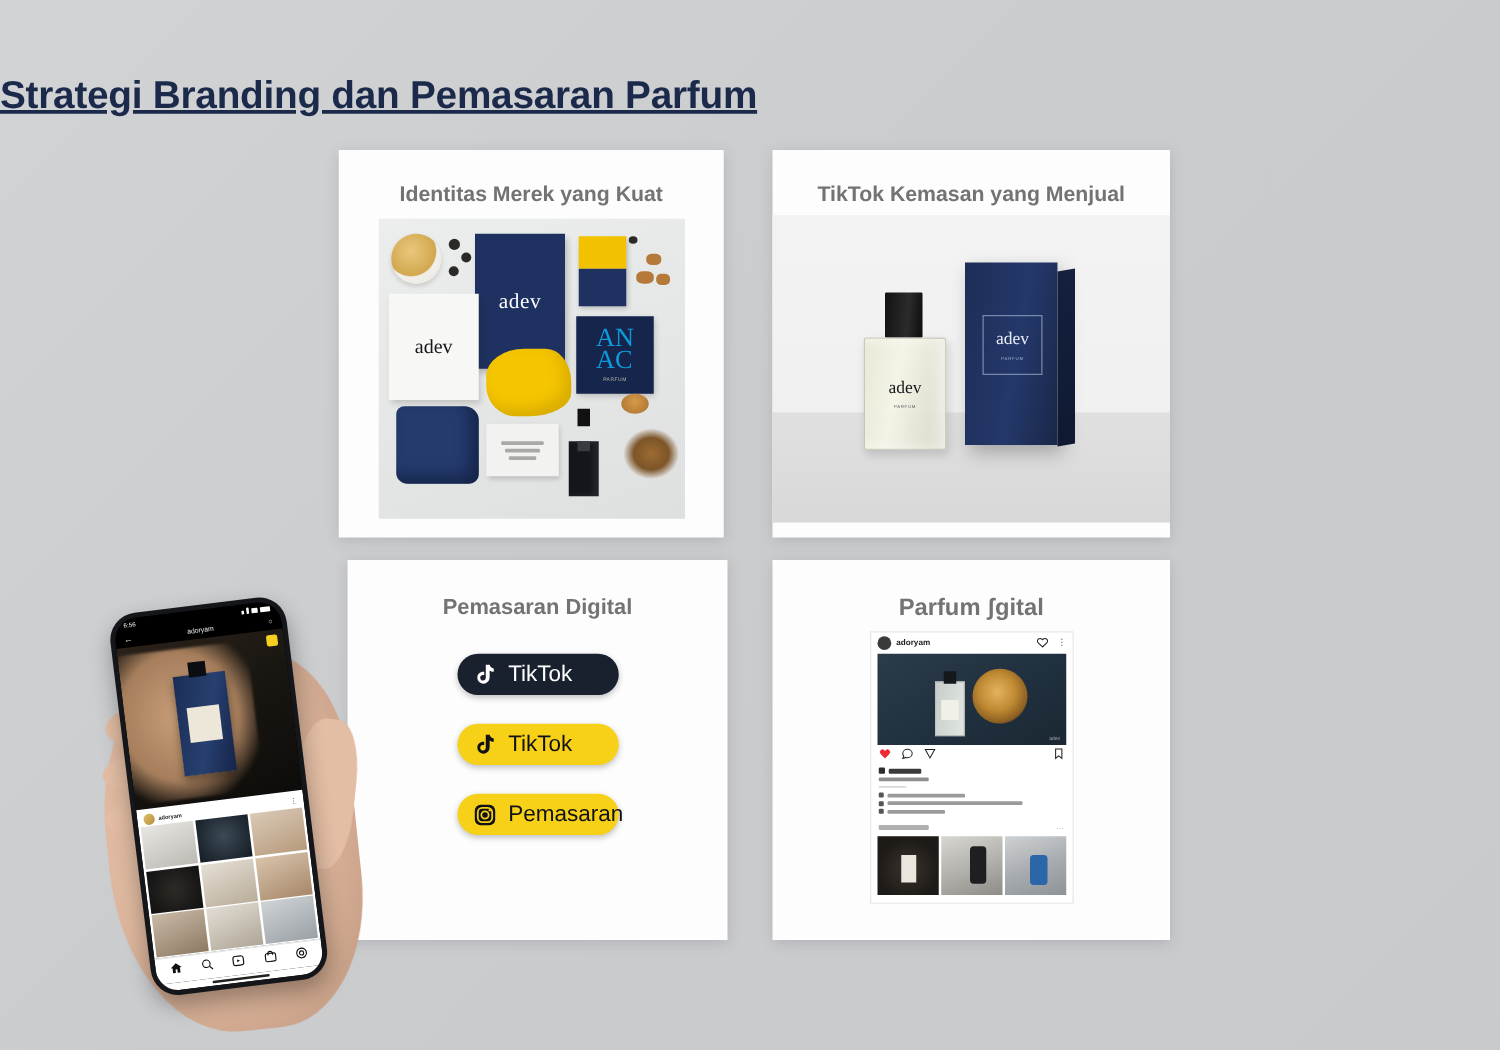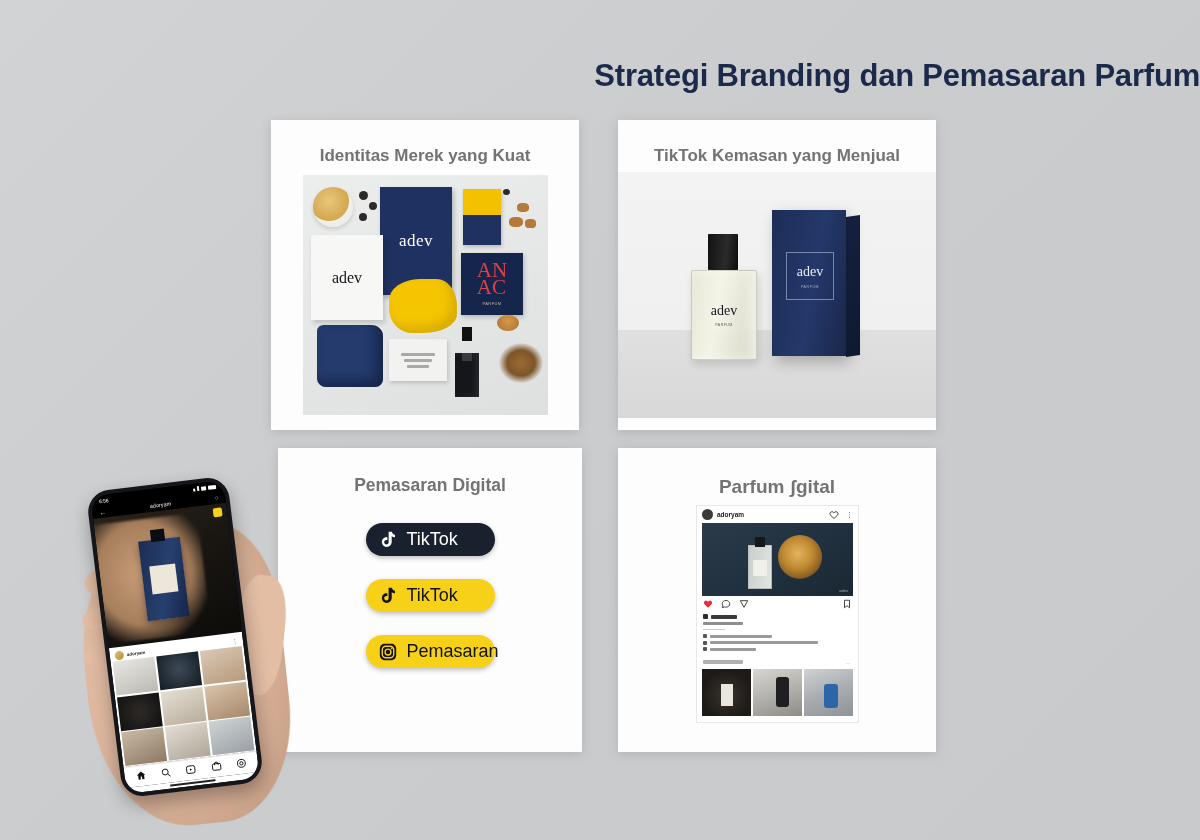--- a/index.html
+++ b/index.html
@@ -6,22 +6,22 @@
   html,body{margin:0;padding:0;}
   body{
     width:1200px;height:840px;overflow:hidden;
     font-family:"Liberation Sans","DejaVu Sans",sans-serif;
     background:linear-gradient(135deg,#d2d3d5 0%,#cbccce 45%,#c9cacc 100%);
     position:relative;
   }
 
   
   .page-title{
-    position:absolute;left:0;top:58px;width:1200px;text-align:right;
-    font-size:31px;font-weight:bold;color:#1b2a4a;letter-spacing:-0.2px;
+    position:absolute;left:0;top:58px;width:1200px;text-align:left;
+    font-size:31px;font-weight:bold;color:#1b2a4a;letter-spacing:-0.2px;text-decoration:underline;
   }
 
   
   .card{
     position:absolute;background:#fdfdfd;
     box-shadow:0 2px 10px rgba(90,95,105,.22);
   }
   #card-brand   {left:271px;top:120px;width:308px;height:310px;}
   #card-package {left:618px;top:120px;width:318px;height:310px;}
   #card-digital {left:278px;top:448px;width:304px;height:304px;}
@@ -56,21 +56,21 @@
   }
   .mb-whitecard .logo{color:#15161a;font-family:"Liberation Serif","DejaVu Serif",serif;font-size:16px;}
   .mb-swatch{left:160px;top:14px;width:38px;height:56px;box-shadow:1px 2px 4px rgba(0,0,0,.2);}
   .mb-swatch .top{height:26px;background:#f2c200;}
   .mb-swatch .bot{height:30px;background:#1f3160;}
   .mb-typo{
     left:158px;top:78px;width:62px;height:62px;background:#16254c;
     box-shadow:1px 2px 5px rgba(0,0,0,.22);overflow:hidden;
     display:flex;align-items:center;justify-content:center;flex-direction:column;
   }
-  .mb-typo .big{color:#ef4444;font-family:"Liberation Serif","DejaVu Serif",serif;font-size:21px;line-height:17px;opacity:.92;}
+  .mb-typo .big{color:#0ea5e9;font-family:"Liberation Serif","DejaVu Serif",serif;font-size:21px;line-height:17px;opacity:.92;}
   .mb-typo .small{color:#b9b9a8;font-size:4px;margin-top:5px;letter-spacing:.4px;}
   .mb-yellowcloth{
     left:86px;top:104px;width:68px;height:54px;background:#f4c500;
     border-radius:45% 30% 50% 35%/40% 50% 35% 45%;
     box-shadow:inset -6px -6px 10px rgba(170,130,0,.35);
   }
   .mb-navycloth{
     left:14px;top:150px;width:66px;height:62px;background:#253b6e;
     border-radius:10% 18% 12% 14%;
     box-shadow:inset -7px -6px 12px rgba(10,20,45,.55);

